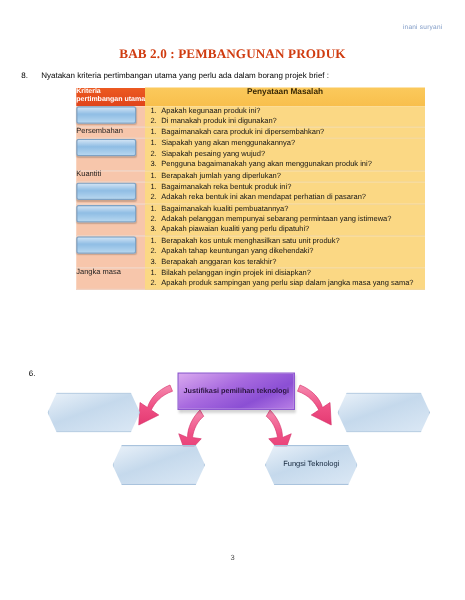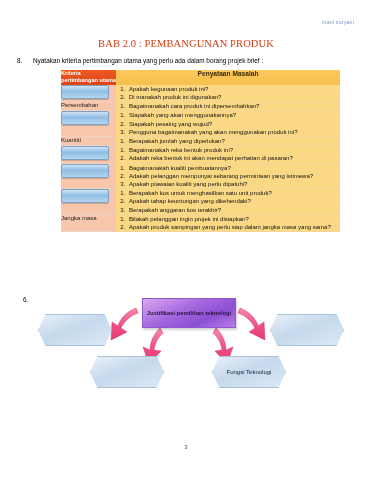--- a/index.html
+++ b/index.html
@@ -28,21 +28,21 @@
     white-space: nowrap;
   }
 
   #chapter-title {
     position: absolute;
     top: 38px;
     left: 0;
     width: 372px;
     text-align: center;
     font-family: "Liberation Serif", serif;
-    font-weight: normal;
+    font-weight: bold;
     font-size: 10.5px;
     letter-spacing: .1px;
     color: #d03c10;
     white-space: nowrap;
   }
 
   #question-8 {
     position: absolute;
     top: 57px;
     left: 17px;

